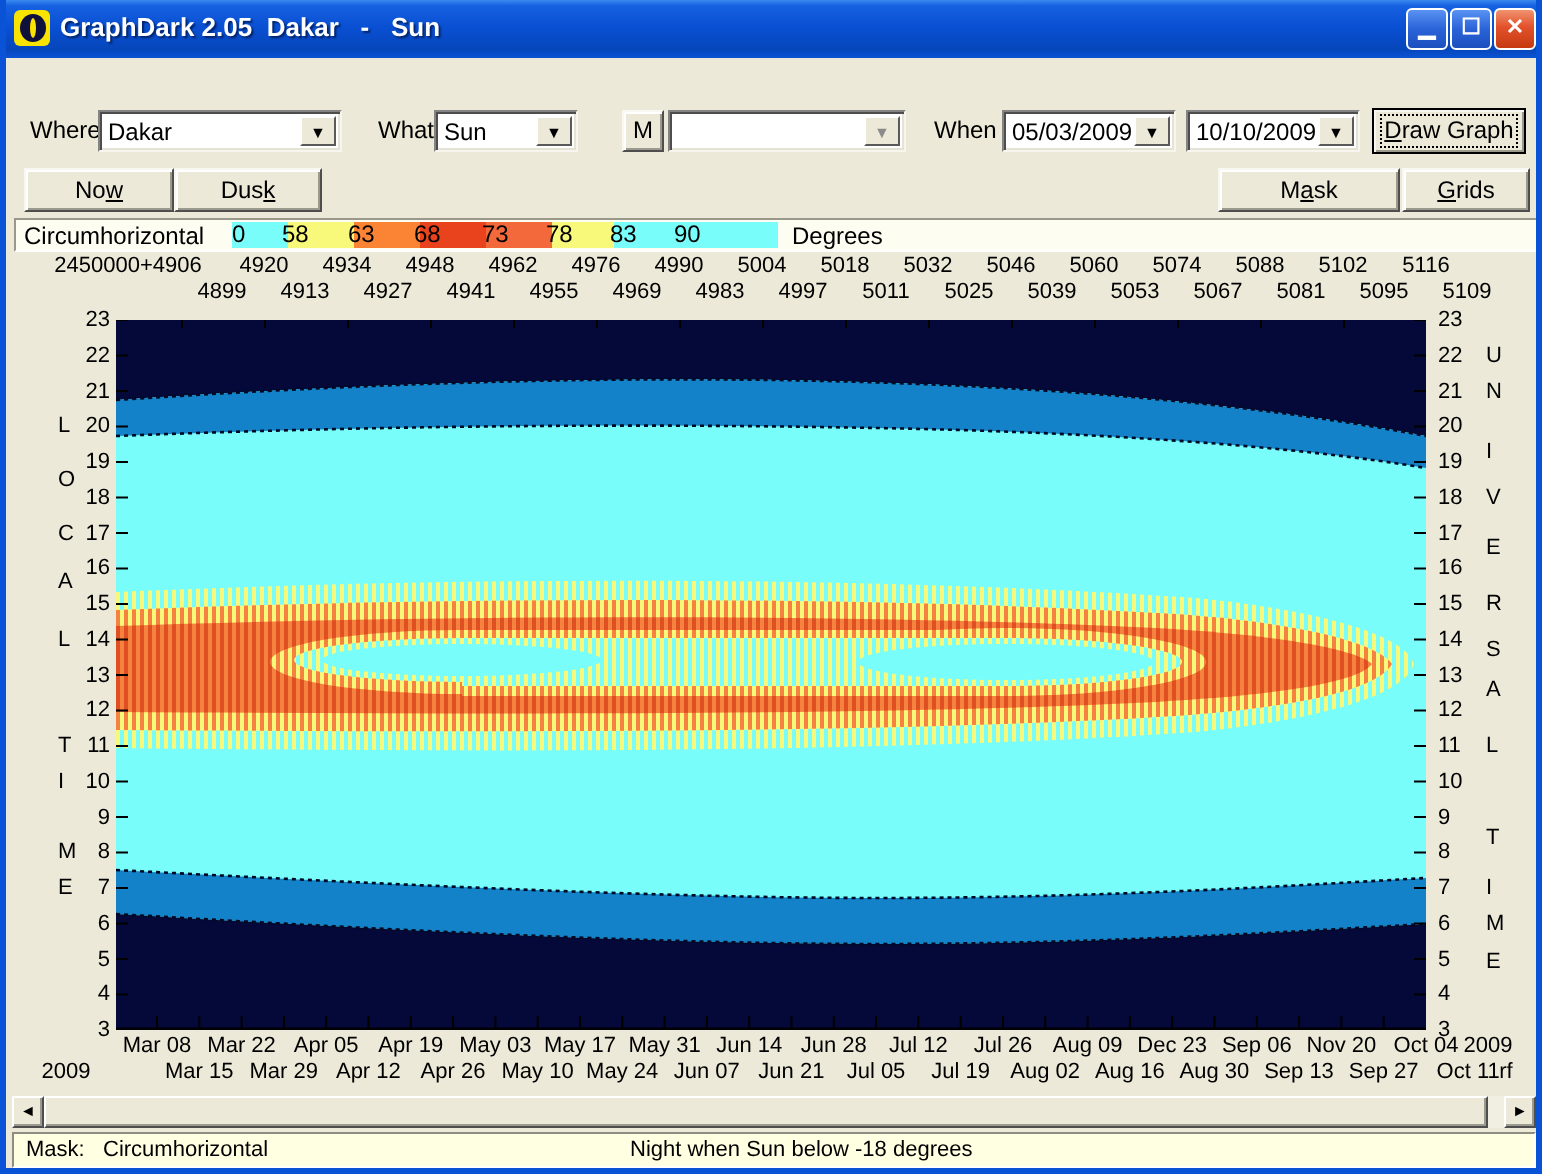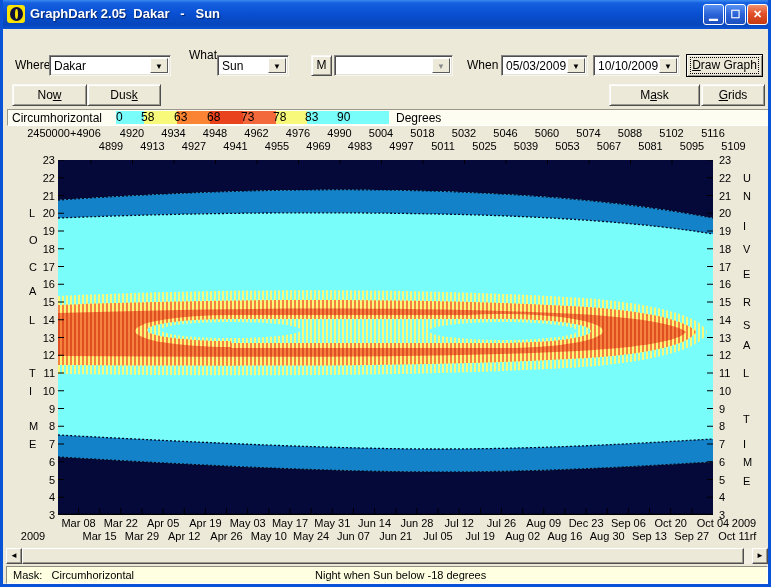--- a/index.html
+++ b/index.html
@@ -84,21 +84,21 @@
     <div class="winbtn" id="btn-max" style="left:725px;"><span>☐</span></div>
     <div class="winbtn" id="btn-close" style="left:747px;"><span>✕</span></div>
   </div>
 
 
   <span class="lbl" style="left:12px;top:58px;">Where</span>
   <div class="combo" style="left:46px;top:55px;width:122px;">
     <span class="val">Dakar</span>
     <span class="drop">▼</span>
   </div>
-  <span class="lbl" style="left:186px;top:48px;">What</span>
+  <span class="lbl" style="left:186px;top:58px;">What</span>
   <div class="combo" style="left:214px;top:55px;width:72px;">
     <span class="val">Sun</span>
     <span class="drop">▼</span>
   </div>
   <div class="btn" style="left:308px;top:55px;width:21px;height:21px;line-height:19px;"><span>M</span></div>
   <div class="combo disabled" style="left:331px;top:55px;width:119px;">
     <span class="val"></span>
     <span class="drop">▼</span>
   </div>
   <span class="lbl" style="left:464px;top:58px;">When</span>
@@ -405,21 +405,21 @@
       <span style="left: 244.7px;">May 03</span>
       <span style="left: 287px;">May 17</span>
       <span style="left: 329.3px;">May 31</span>
       <span style="left: 371.6px;">Jun 14</span>
       <span style="left: 413.9px;">Jun 28</span>
       <span style="left: 456.2px;">Jul 12</span>
       <span style="left: 498.5px;">Jul 26</span>
       <span style="left: 540.8px;">Aug 09</span>
       <span style="left: 583.1px;">Dec 23</span>
       <span style="left: 625.4px;">Sep 06</span>
-      <span style="left: 667.7px;">Oct 20</span>
+      <span style="left: 667.7px;">Nov 20</span>
       <span style="left: 710px;">Oct 04</span>
       <span style="left: 741px;">2009</span>
     </div>
   <div class="date-row" id="date-row2" style="top:530px;">
       <span style="left: 30px;">2009</span>
       <span style="left: 96.6px;">Mar 15</span>
       <span style="left: 138.9px;">Mar 29</span>
       <span style="left: 181.2px;">Apr 12</span>
       <span style="left: 223.5px;">Apr 26</span>
       <span style="left: 265.8px;">May 10</span>

